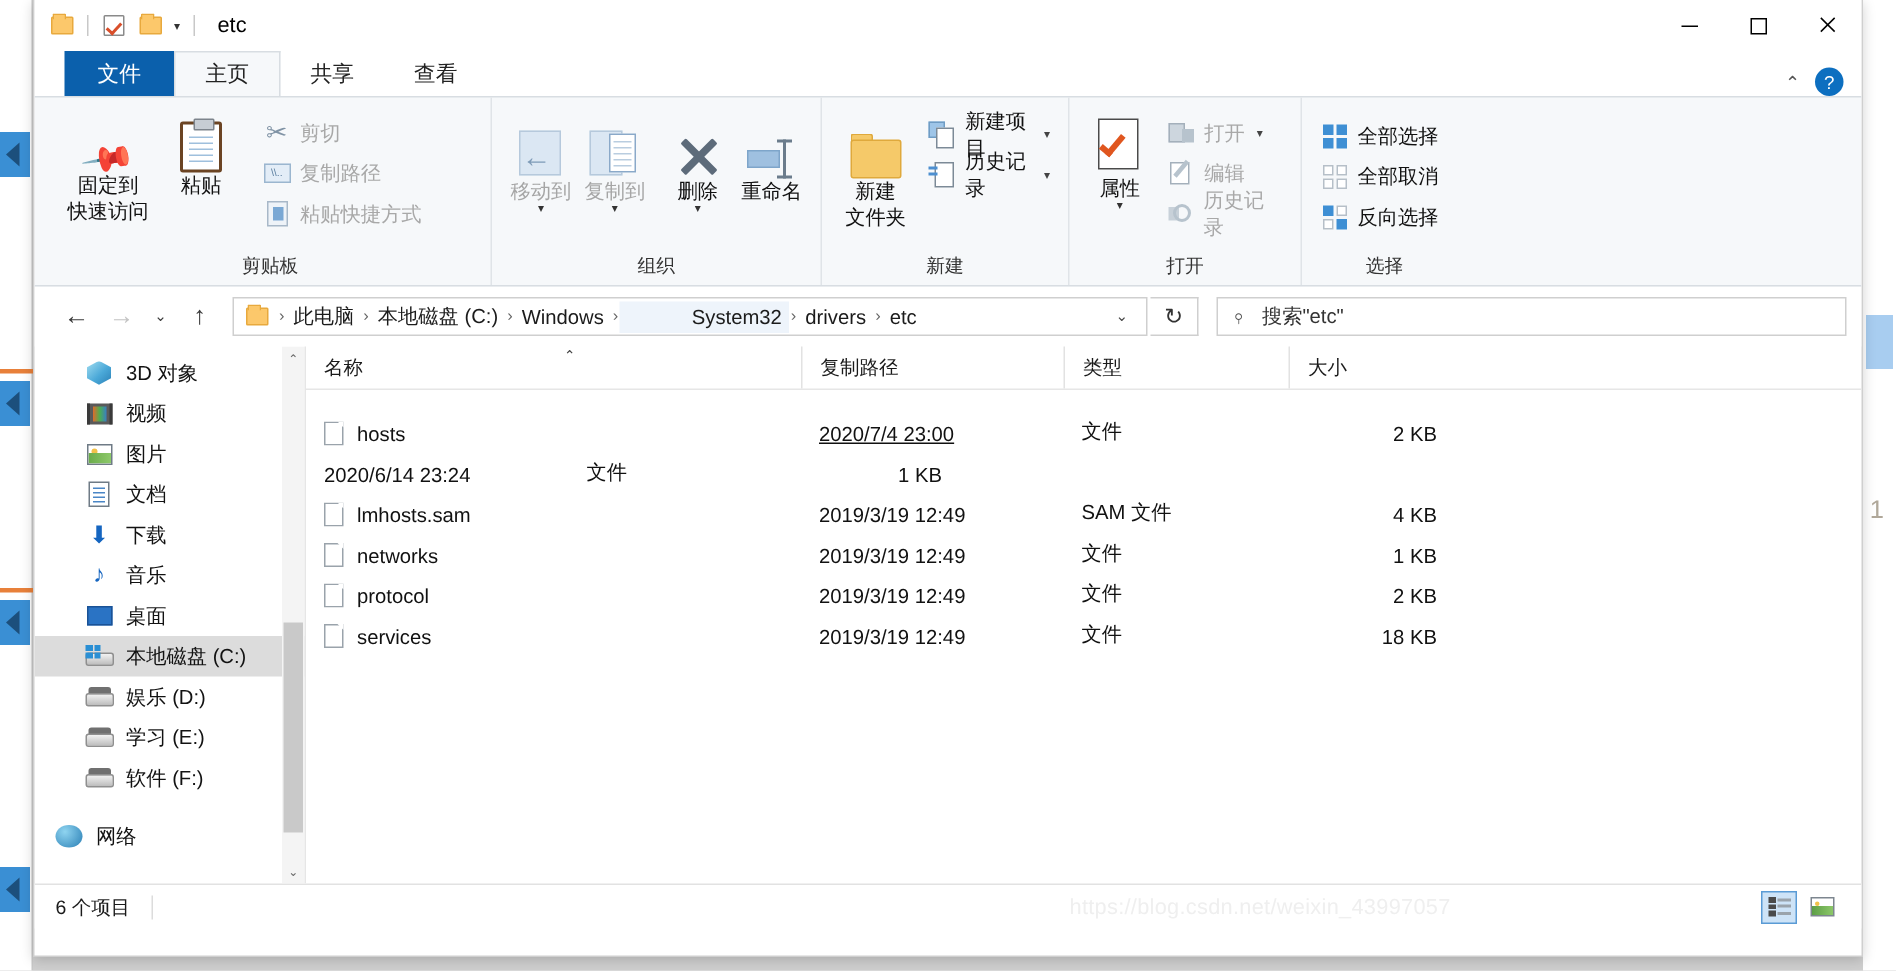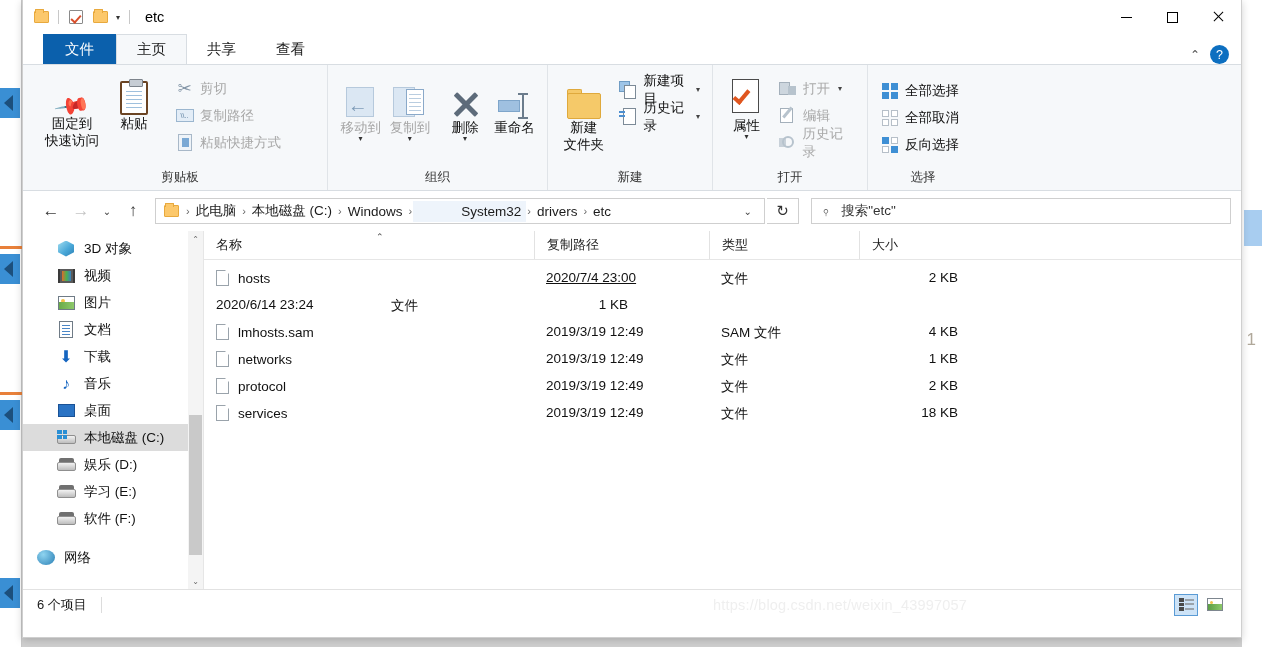--- a/index.html
+++ b/index.html
@@ -221,21 +221,21 @@
   .nav-scroll { position: absolute; right: 0; top: 0; width: 15px; height: 358px; background: #f4f4f4; }
   .ns-arrow { height: 16px; display: flex; align-items: center; justify-content: center; font-size: 8px; color: #6a6a6a; }
   .ns-thumb { position: absolute; left: 1px; width: 13px; top: 184px; height: 140px; background: #c9c9c9; }
 
   .filepane { flex: 1; border-left: 1px solid #e6e6e6; position: relative; }
   .colhdr { height: 28px; display: flex; align-items: center; font-size: 13px; color: #1a1a1a; position: relative; }
   .colhdr .ch { height: 28px; display: flex; align-items: center; padding-left: 12px; border-left: 1px solid #e2e2e2; }
   .colhdr .ch:first-child { border-left: none; }
   .sort-arrow { position: absolute; left: 172px; top: 1px; font-size: 9px; color: #444; }
   .hdr-sep { height: 1px; background: #e6e6e6; }
-  .frow { height: 27px; display: flex; align-items: flex-start; font-size: 13.5px; color: #111; }
+  .frow { height: 27px; display: flex; align-items: flex-end; font-size: 13.5px; color: #111; }
   .fcell { padding-left: 12px; display: flex; align-items: center; gap: 9px; white-space: nowrap; overflow: hidden; }
   .fcell.right { justify-content: flex-end; padding-right: 14px; padding-left: 0; }
   .file-ic { width: 13px; height: 16px; background: #fff; border: 1px solid #9aa3ab; position: relative; flex: none; }
   .file-ic::after { content:""; position:absolute; right:-1px; top:-1px; border-left:4px solid transparent; border-top:4px solid #fff; }
 
   
   .statusbar {
     height: 30px; border-top: 1px solid #e2e2e2; display: flex; align-items: center;
     padding-left: 14px; font-size: 13px; color: #1a1a1a; background: #fff; position: relative;
   }

